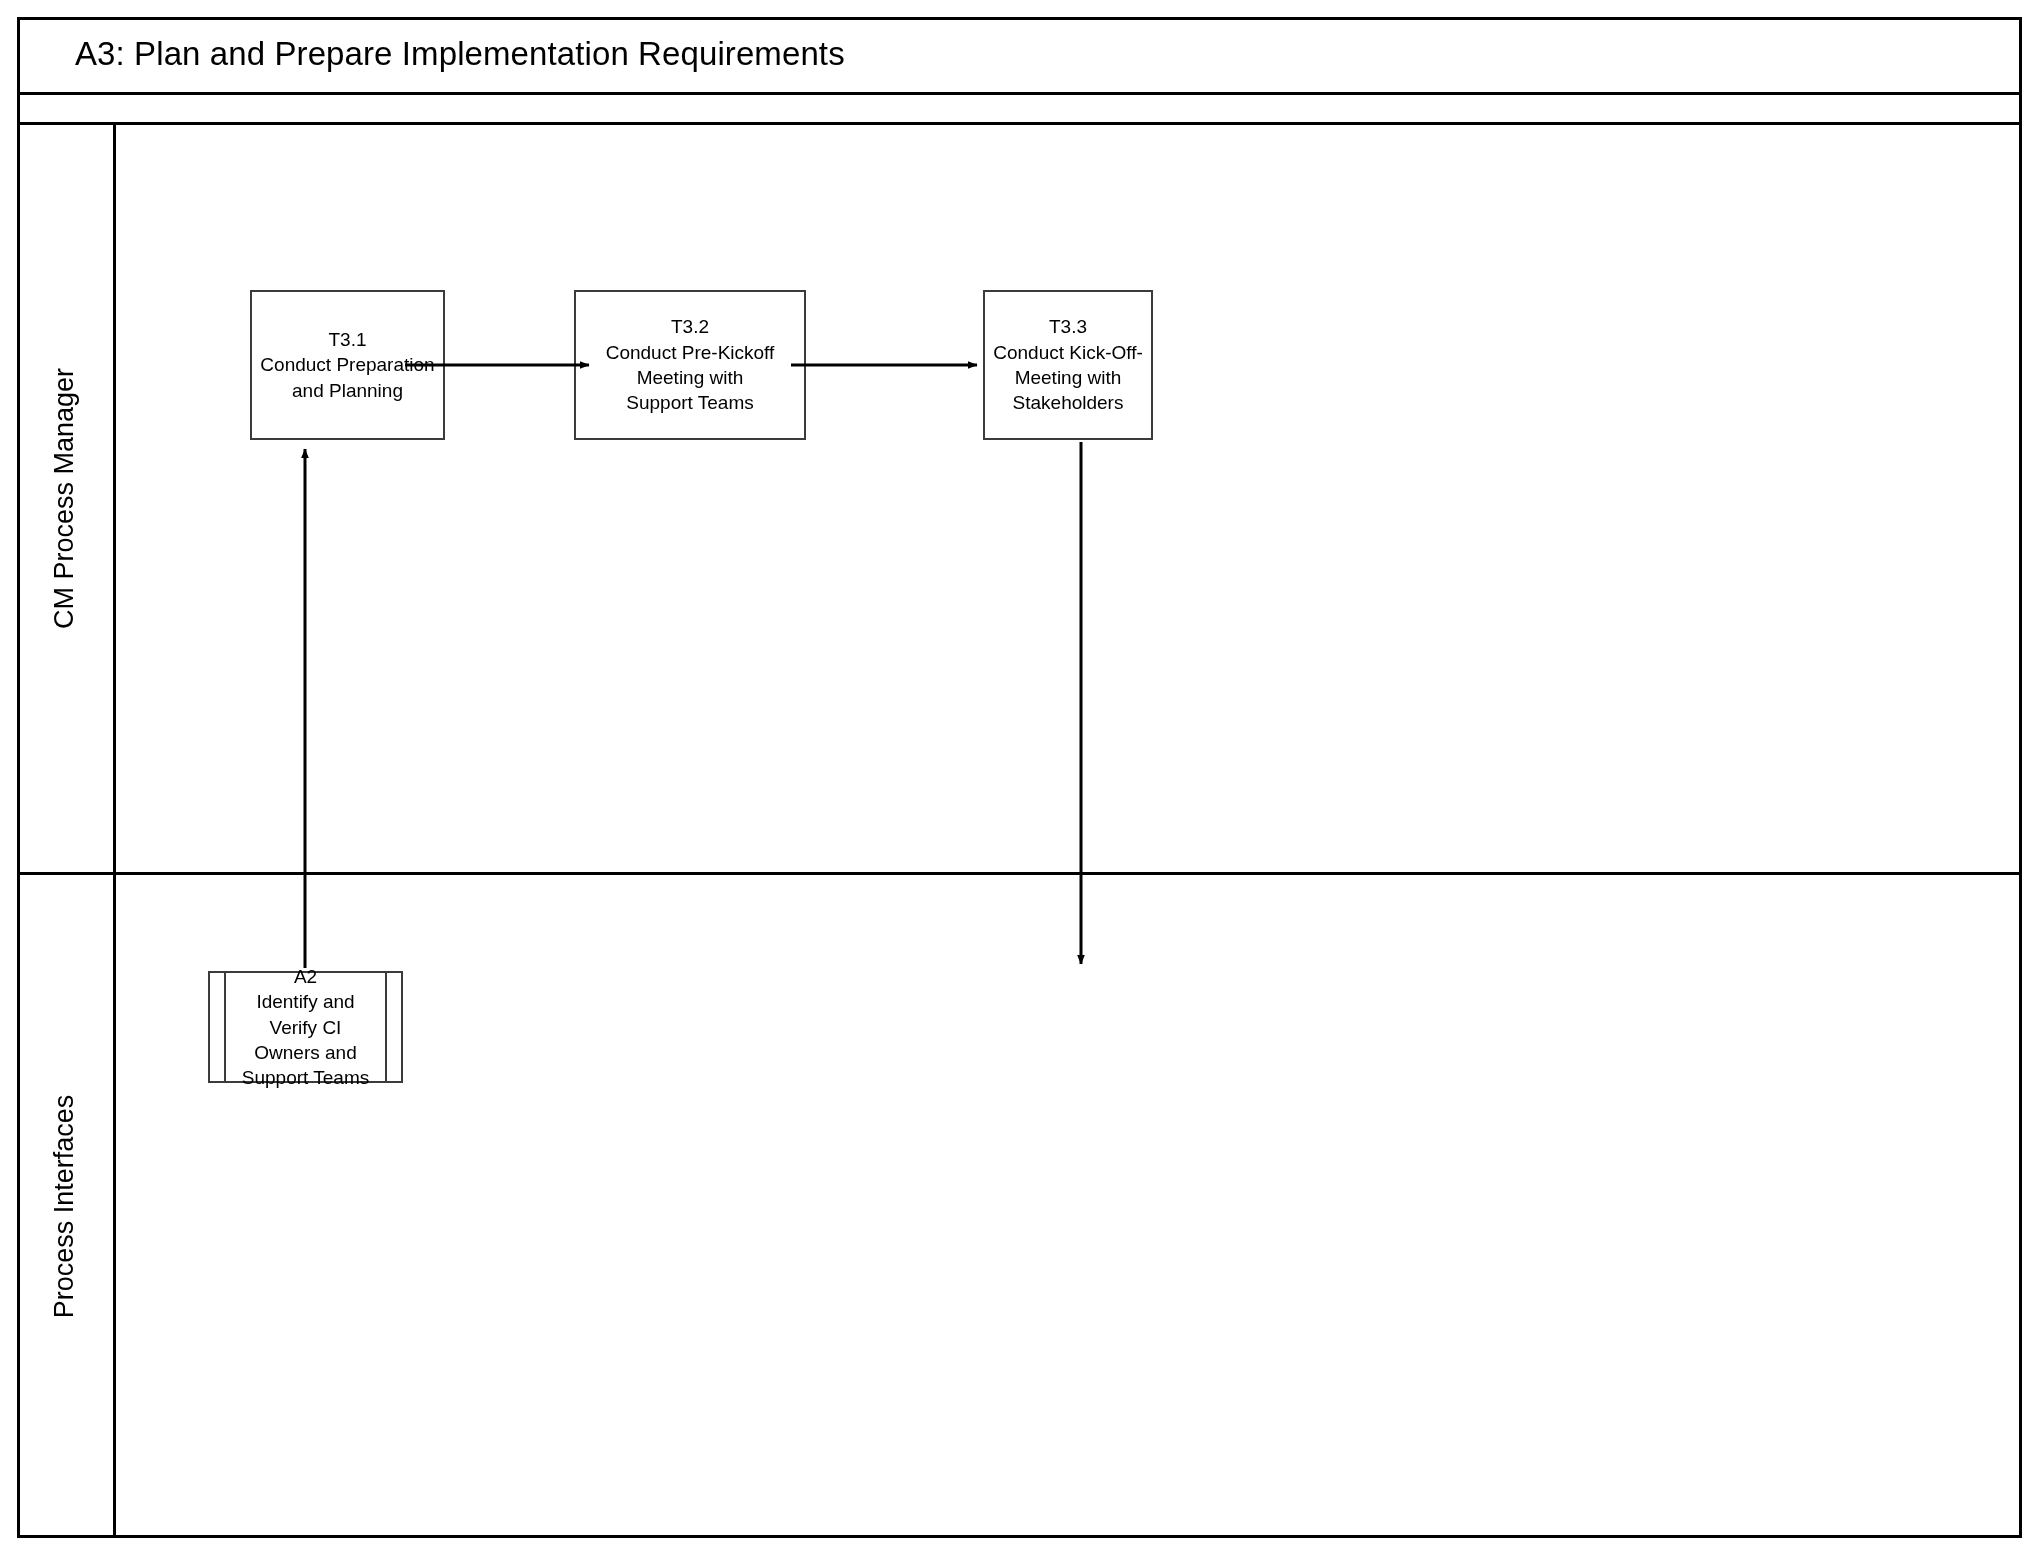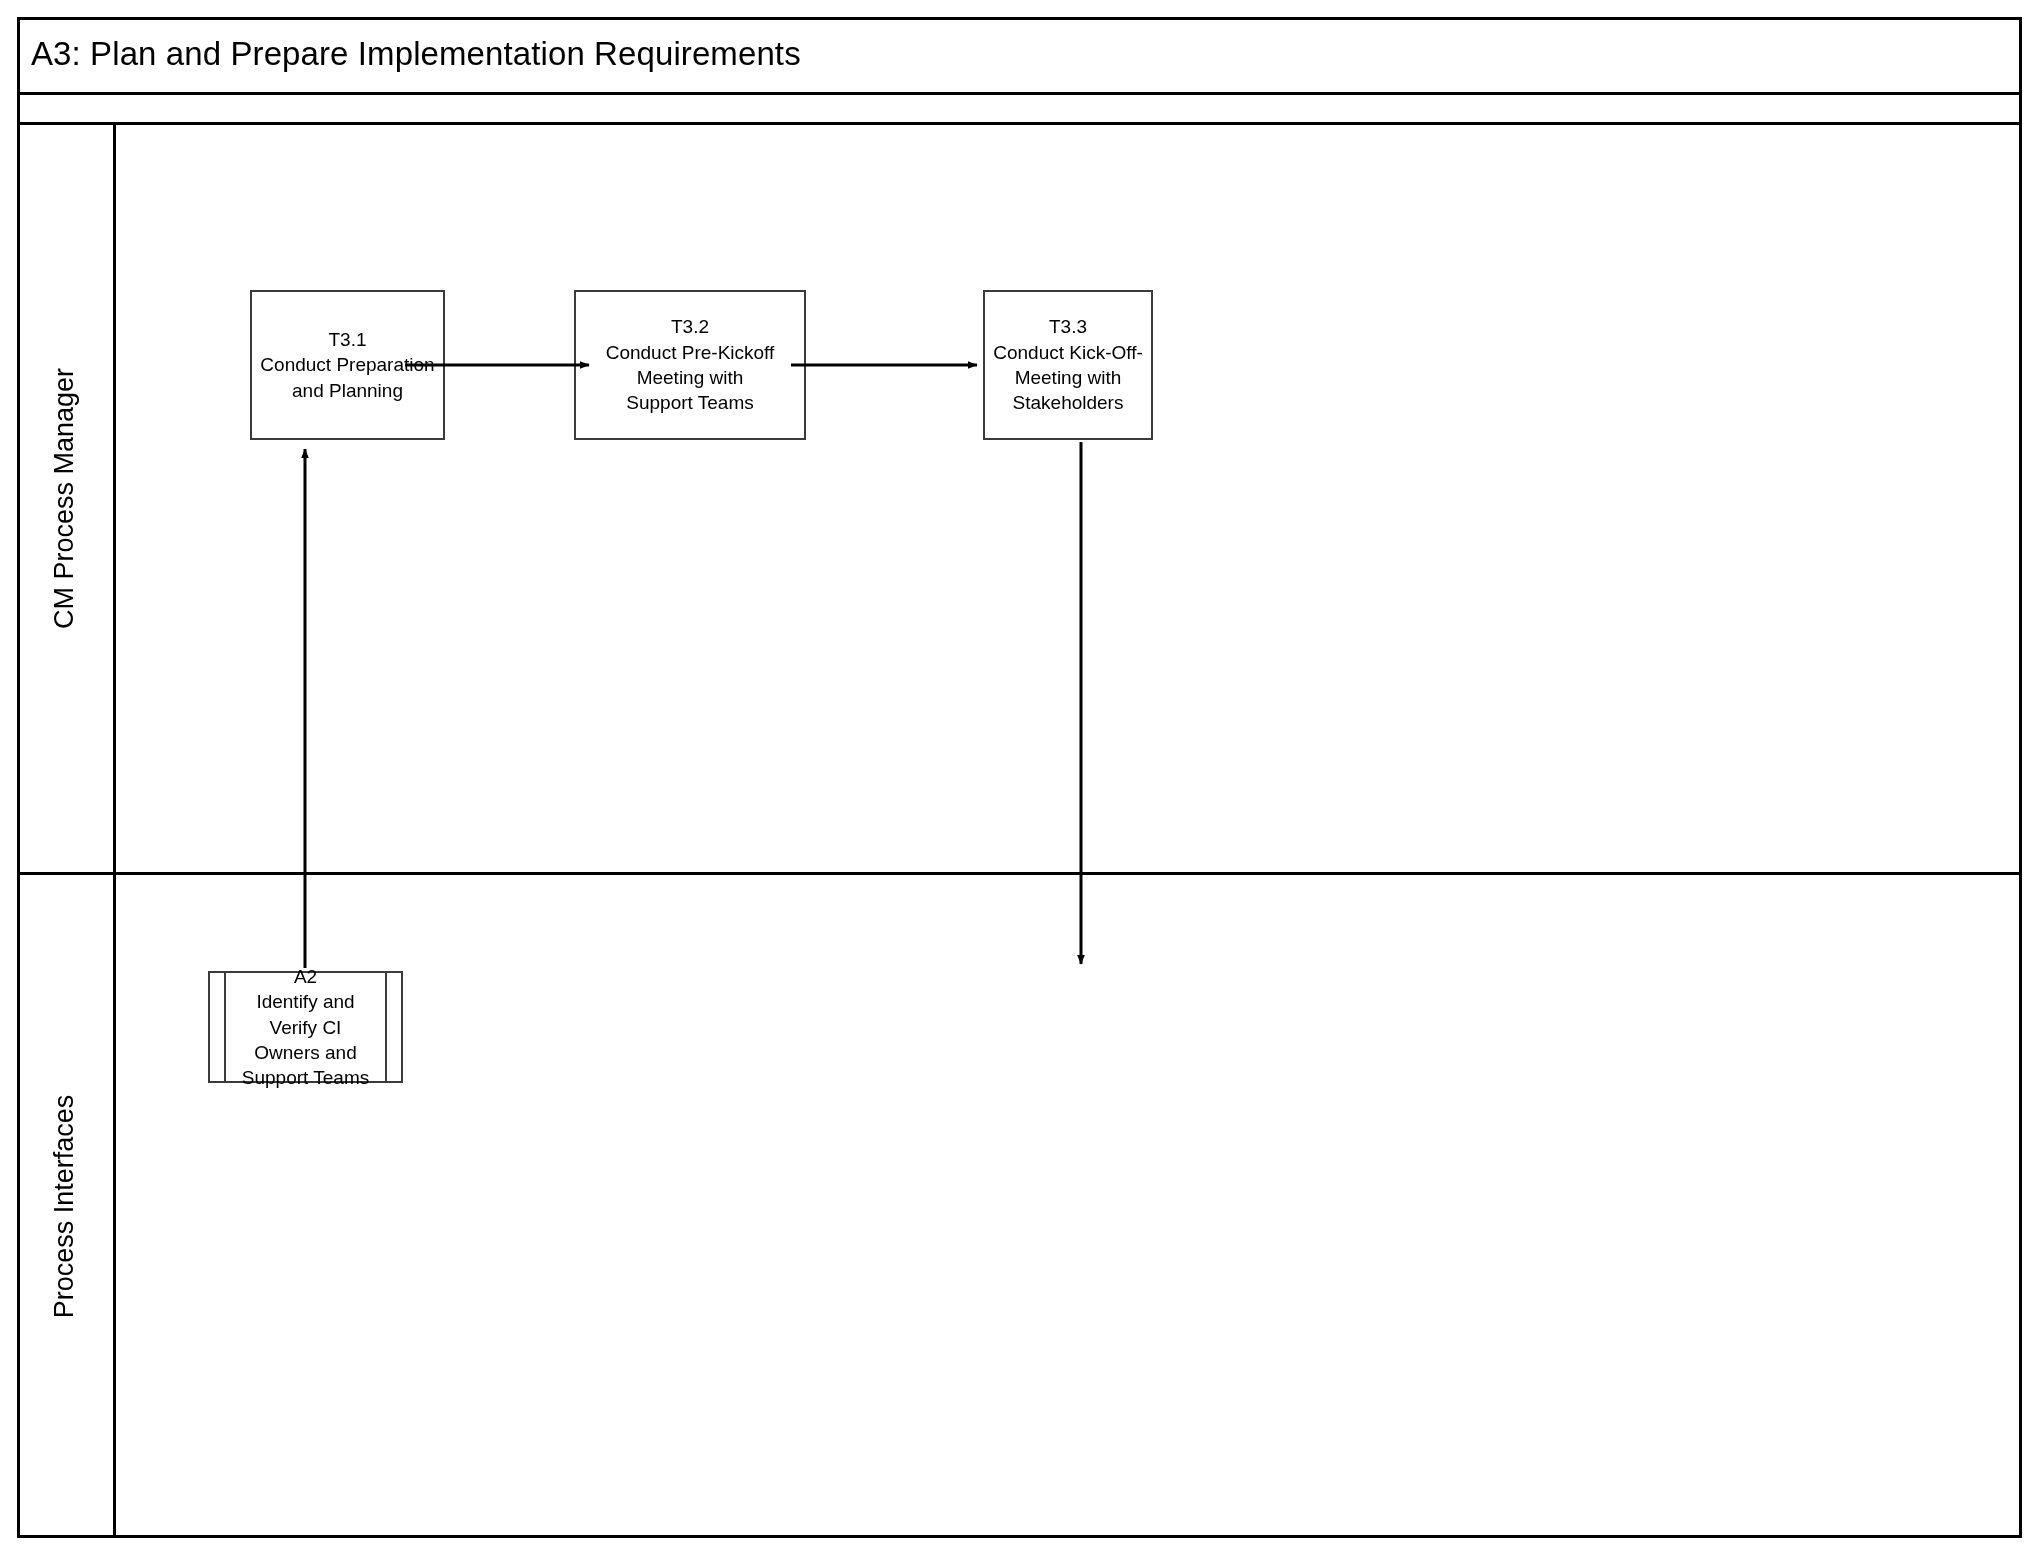--- a/index.html
+++ b/index.html
@@ -36,20 +36,21 @@
   .title-band {
     position: absolute;
     left: 17px;
     top: 17px;
     width: 2005px;
     height: 78px;
     box-sizing: border-box;
     border-bottom: 3px solid #000000;
     display: flex;
     align-items: center;
+    padding-left: 44px;
   }
   .title-text {
     padding-left: 14px;
     font-size: 33px;
     line-height: 1.1;
     font-weight: 400;
     color: #000000;
     letter-spacing: 0.1px;
     white-space: nowrap;
   }

